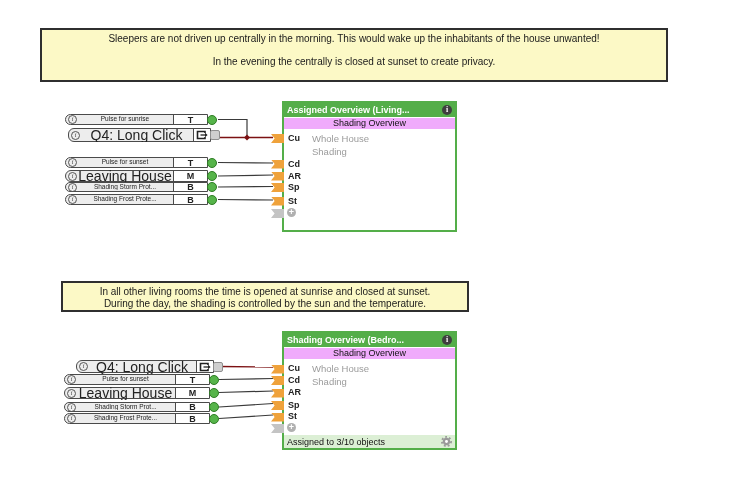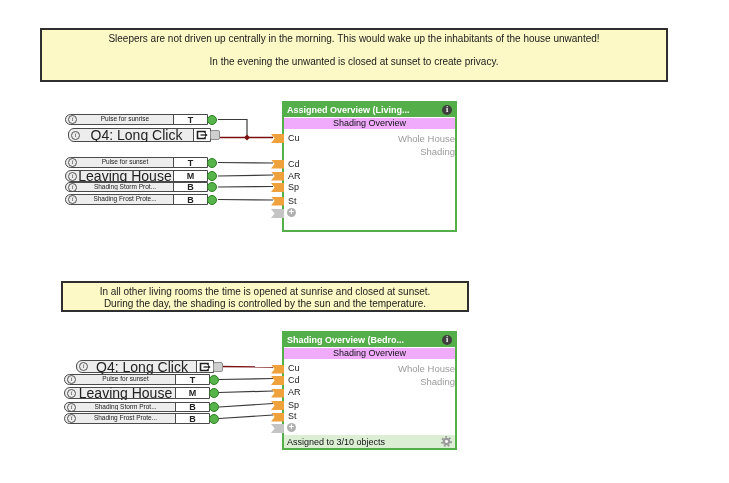--- a/index.html
+++ b/index.html
@@ -32,23 +32,23 @@
   
   .fblock{position:absolute;background:#fff;border:2px solid #54ae49;box-sizing:border-box;z-index:2;}
   .fb-header{position:absolute;left:0;right:0;top:0;height:14px;background:#54ae49;color:#fff;
              font-size:9px;font-weight:bold;display:flex;align-items:center;
              justify-content:space-between;padding:0 3px;white-space:nowrap;}
   .info-ic{width:10px;height:10px;border-radius:50%;background:#3f3f3f;color:#fff;font-size:8px;
            font-weight:bold;line-height:10px;text-align:center;flex:0 0 auto;
            font-family:"Liberation Serif",serif;}
   .fb-sub{position:absolute;left:0;right:0;height:11px;background:#f0abfc;text-align:center;
           font-size:9px;line-height:11px;color:#111;}
-  .fb-in{position:absolute;left:4px;font-size:9px;font-weight:normal;color:#222;line-height:11px;}
-  .fb-center{position:absolute;left:0;right:0;text-align:right;font-size:9.5px;color:#9b9b9b;
-             line-height:11px;}
+  .fb-in{position:absolute;left:4px;font-size:9px;font-weight:bold;color:#222;line-height:11px;}
+  .fb-center{position:absolute;left:0;right:0;text-align:left;font-size:9.5px;color:#9b9b9b;
+             line-height:11px;padding-left:28px;}
   .tab{position:absolute;left:-13px;width:13px;height:9px;background:#efa23b;
        clip-path:polygon(0 0,100% 0,100% 100%,0 100%,28% 50%);z-index:3;}
   .tab.gray{background:#c4c4c4;}
   .plus{position:absolute;left:3px;width:9px;height:9px;border-radius:50%;background:#b0b0b0;
         color:#fff;font-size:9px;line-height:9px;text-align:center;font-weight:bold;}
   .fb-footer{position:absolute;left:0;right:0;bottom:0;height:13px;background:#dcefd5;
              display:flex;align-items:center;justify-content:space-between;padding:0 3px;
              font-size:9px;color:#111;box-sizing:border-box;white-space:nowrap;}
 </style>
 </head>
@@ -69,21 +69,21 @@
     <line x1="220" y1="366.5" x2="273" y2="367" stroke="#7c1113" stroke-width="1.3"></line>
     <line x1="219" y1="379.5" x2="273" y2="378.5" stroke="#3a3a3a" stroke-width="1.2"></line>
     <line x1="219" y1="392.5" x2="273" y2="391" stroke="#3a3a3a" stroke-width="1.2"></line>
     <line x1="219" y1="407" x2="273" y2="403.5" stroke="#3a3a3a" stroke-width="1.2"></line>
     <line x1="219" y1="418.5" x2="273" y2="415" stroke="#3a3a3a" stroke-width="1.2"></line>
   </svg>
 
   <div class="note" style="left:40px;top:28px;width:628px;height:54px;text-align:center;">
     <div class="note-line">Sleepers are not driven up centrally in the morning. This would wake up the inhabitants of the house unwanted!</div>
     <div class="note-line"></div>
-    <div class="note-line">In the evening the unwanted is closed at sunset to create privacy.</div>
+    <div class="note-line">In the evening the centrally is closed at sunset to create privacy.</div>
   </div>
 
   <div class="note" style="left:61px;top:281px;width:408px;height:31px;">
     <div class="note-line">In all other living rooms the time is opened at sunrise and closed at sunset.</div>
     <div class="note-line">During the day, the shading is controlled by the sun and the temperature.</div>
   </div>
 
   <div class="pill" style="left:65px;top:114px;width:143px;height:11px;">
     <span class="pinfo">i</span>
     <span class="plabel">Pulse for sunrise</span>

